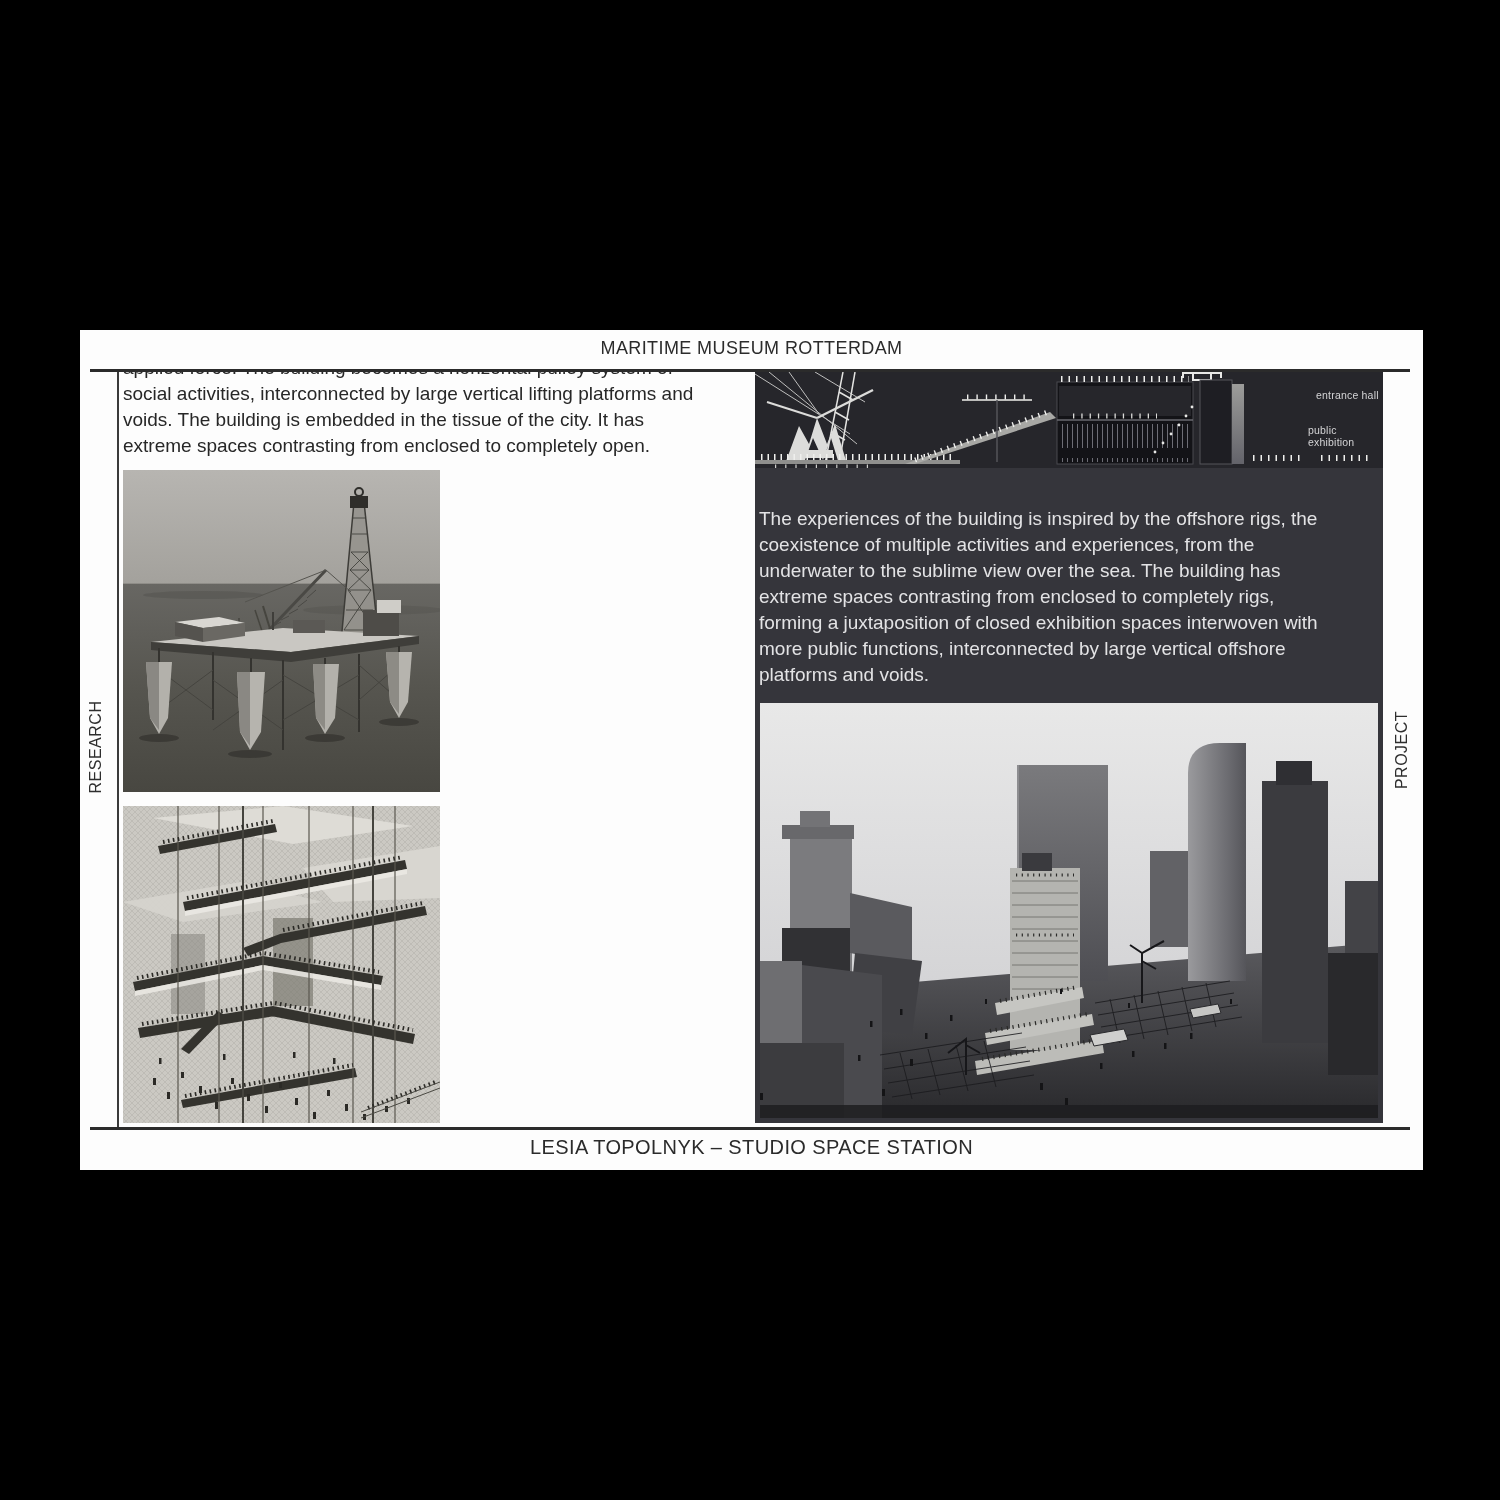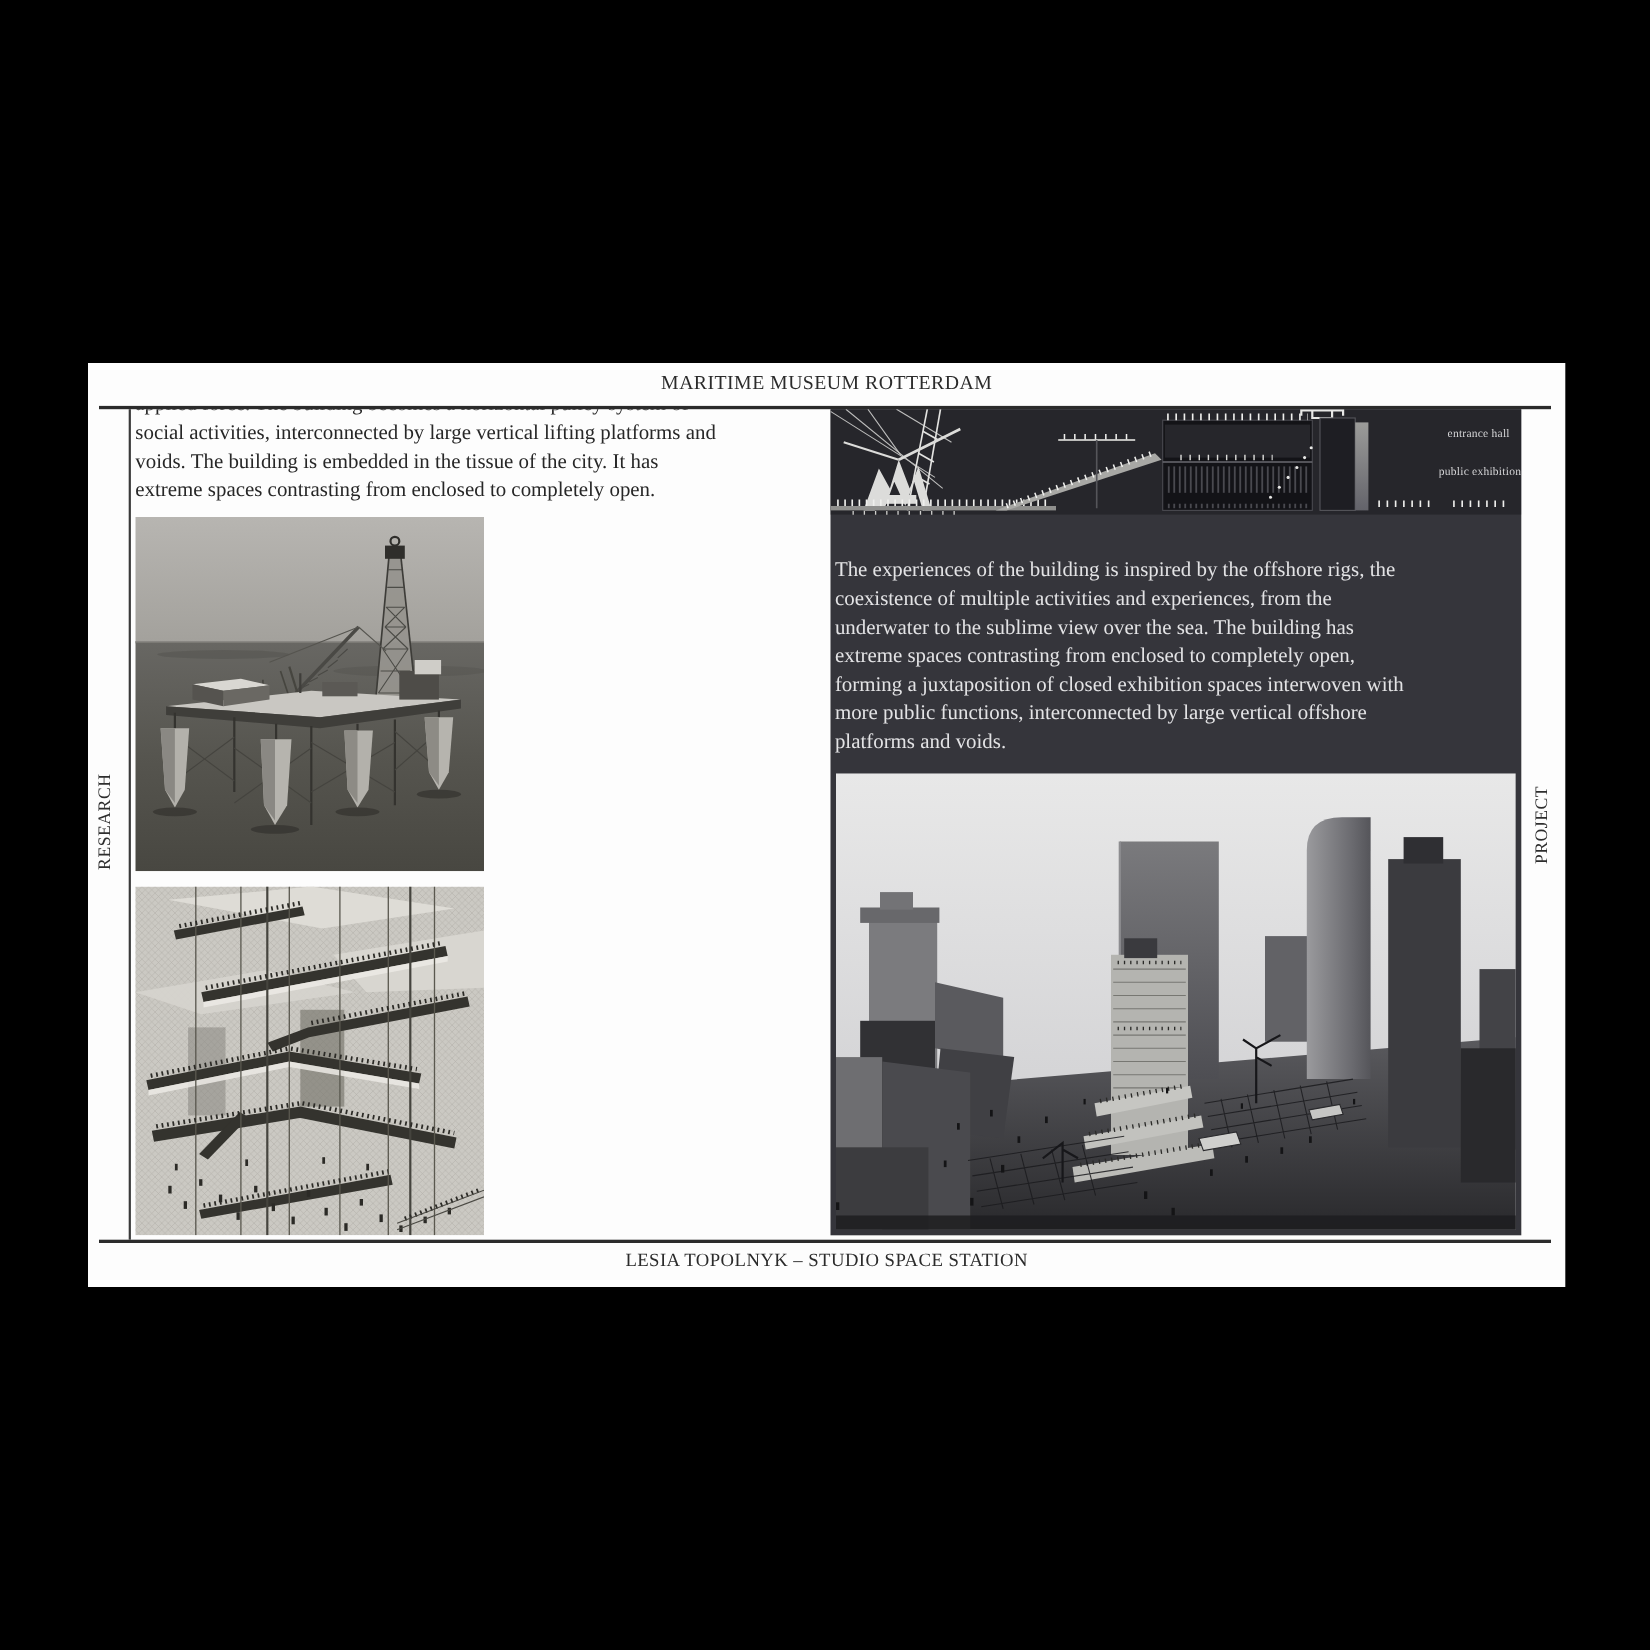--- a/index.html
+++ b/index.html
@@ -1,17 +1,17 @@
 <!DOCTYPE html>
 <html><head>
 <meta charset="utf-8">
 <style>
   html,body{margin:0;padding:0;background:#000;}
   .stage{position:relative;width:1500px;height:1500px;background:#000;overflow:hidden;
-         font-family:Liberation Serif, serif;}
+         font-family:Liberation Sans, sans-serif;}
   .sheet{position:absolute;left:80px;top:330px;width:1343px;height:840px;background:#fdfdfd;}
   .sheet-title{position:absolute;left:0;right:0;top:8px;text-align:center;
                font-size:18px;font-weight:500;letter-spacing:.4px;color:#2b2b2b;}
   .rule-h{position:absolute;left:10px;width:1320px;height:3px;background:#2b2b2b;}
   .rule-top{top:39px;}
   .rule-bottom{top:797px;}
   .rule-v{position:absolute;left:37px;top:42px;width:2px;height:755px;background:#3a3a3a;}
   .side-label{position:absolute;width:140px;height:20px;text-align:center;
               font-size:16px;letter-spacing:.5px;color:#2e2e2e;transform:rotate(-90deg);}
   .side-label.research{left:-53px;top:407px;}
@@ -23,21 +23,21 @@
   .fig-drawing{left:43px;top:476px;}
   .panel{position:absolute;left:675px;top:42px;width:628px;height:751px;background:#35353b;}
   .section-strip{position:absolute;left:0;top:0;}
   .section-label{position:absolute;font-size:10.5px;color:#d4d4d6;letter-spacing:.2px;}
   .label-entrance{left:561px;top:17px;}
   .label-exhibition{left:543px;top:52px;margin-left:10px;}
   .project-text{position:absolute;left:4px;top:134px;width:618px;
                 font-size:19px;line-height:26px;color:#e3e3e5;}
   .fig-model{left:5px;top:331px;}
   .sheet-footer{position:absolute;left:0;right:0;top:806px;text-align:center;
-                font-size:17px;font-weight:500;letter-spacing:.4px;color:#2b2b2b;}
+                font-size:20px;font-weight:500;letter-spacing:.4px;color:#2b2b2b;}
 </style>
 </head>
 <body>
 
 <div class="stage">
   <div class="sheet">
 
     <div class="sheet-title">MARITIME MUSEUM ROTTERDAM</div>
     <div class="rule-h rule-top"></div>
     <div class="rule-v"></div>
@@ -283,21 +283,21 @@
         <path d="M498,86 H548" stroke="#efefed" stroke-width="6" stroke-dasharray="1.5,6" fill="none"></path>
         <path d="M566,86 H616" stroke="#efefed" stroke-width="6" stroke-dasharray="1.5,6" fill="none"></path>
       </svg>
       <div class="section-label label-entrance">entrance hall</div>
       <div class="section-label label-exhibition">public exhibition</div>
 
       <div class="project-text">
           <div>The experiences of the building is inspired by the offshore rigs, the</div>
           <div>coexistence of multiple activities and experiences, from the</div>
           <div>underwater to the sublime view over the sea. The building has</div>
-          <div>extreme spaces contrasting from enclosed to completely open,</div>
+          <div>extreme spaces contrasting from enclosed to completely rigs,</div>
           <div>forming a juxtaposition of closed exhibition spaces interwoven with</div>
           <div>more public functions, interconnected by large vertical offshore</div>
           <div>platforms and voids.</div>
         </div>
 
       <svg class="fig fig-model" width="618" height="415" viewBox="0 0 618 415">
         <defs>
           <linearGradient id="backg" x1="0" y1="0" x2="0" y2="1">
             <stop offset="0" stop-color="#e8e8e8"></stop>
               <stop offset="1" stop-color="#cbcbce"></stop>

